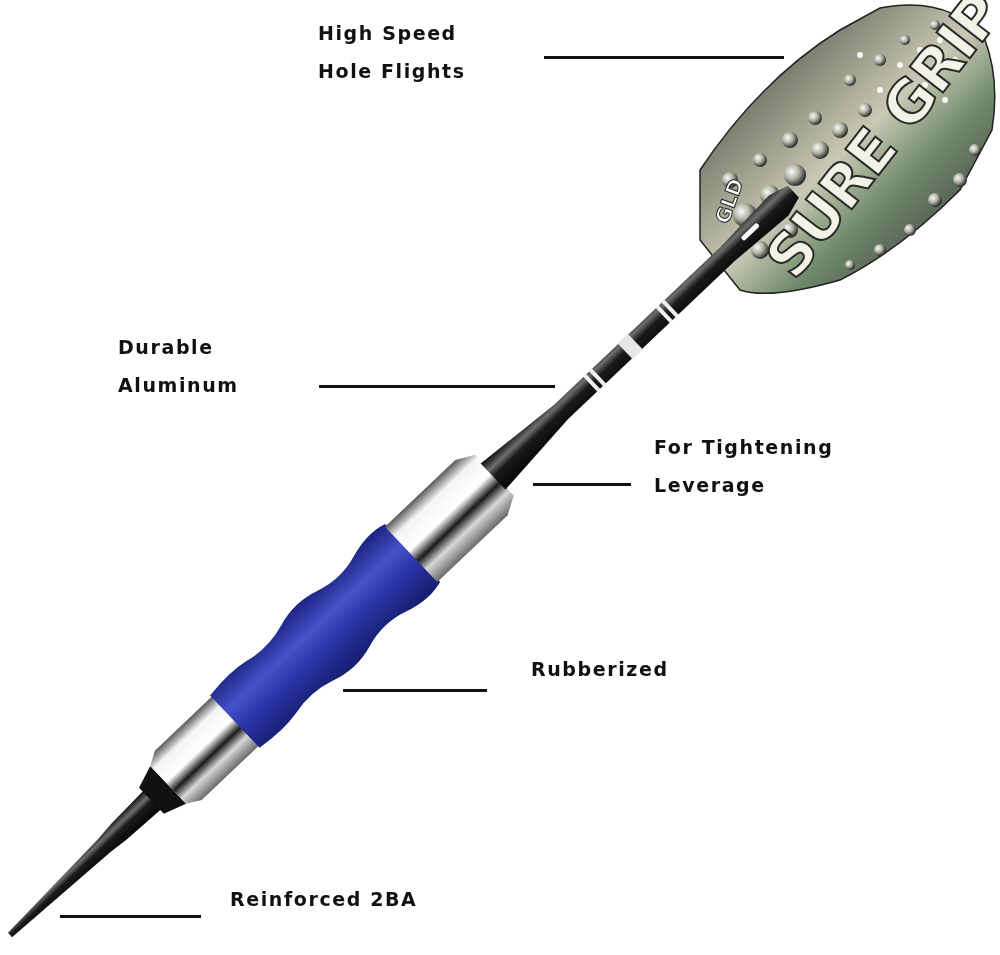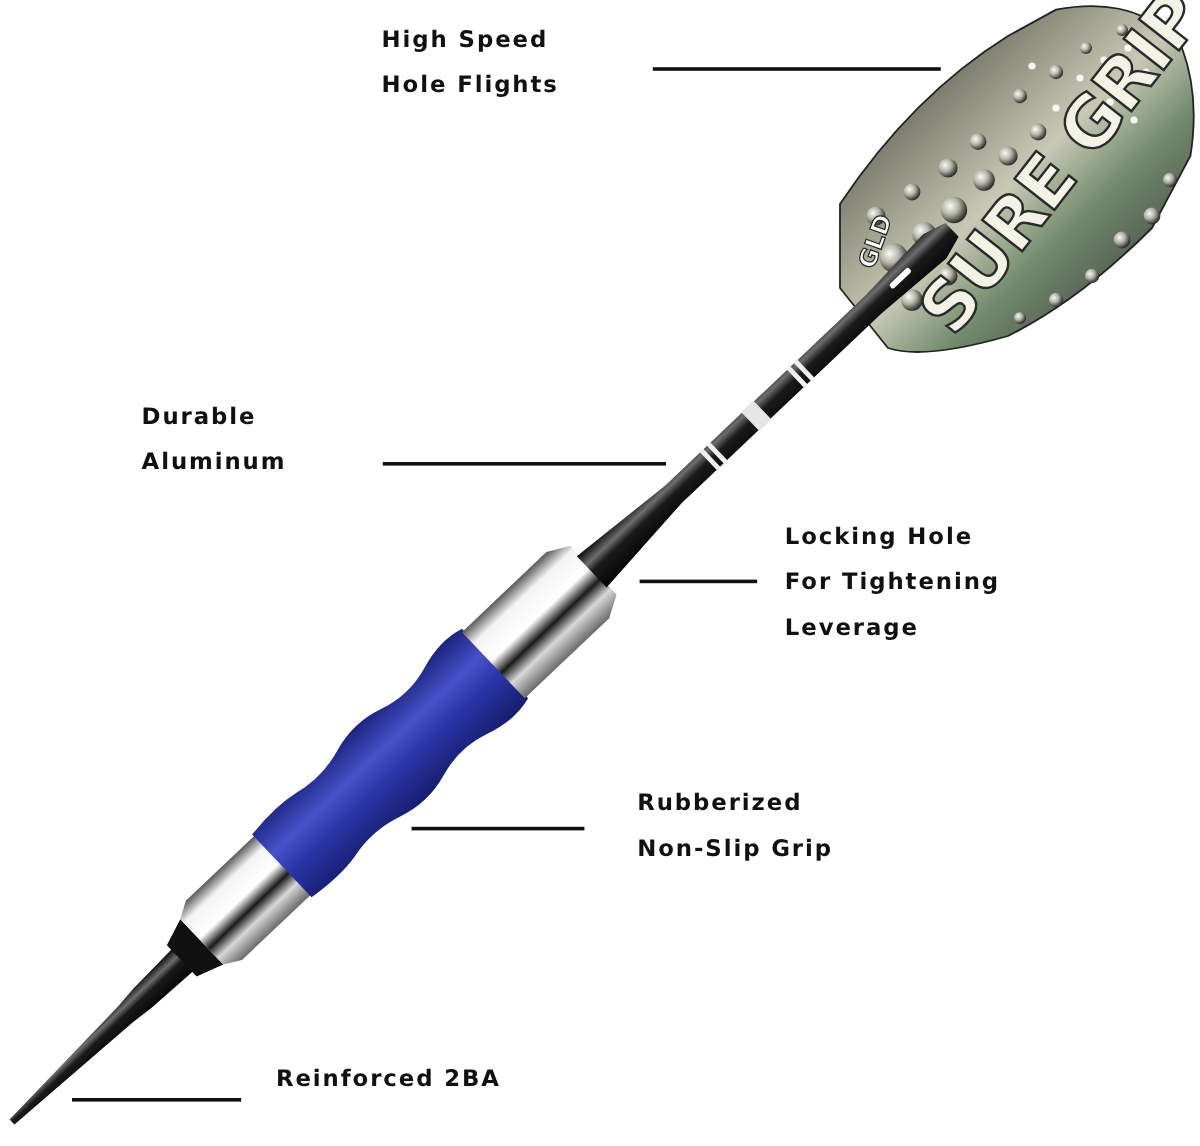--- a/index.html
+++ b/index.html
@@ -124,28 +124,26 @@
 </div>
 <div class="leader" style="left:544px; top:56px; width:240px;"></div>
 
 <div class="label" style="left:118px; top:328px;">
   <span>Durable</span>
   <span>Aluminum</span>
 </div>
 <div class="leader" style="left:319px; top:385px; width:236px;"></div>
 
 <div class="label" style="left:654px; top:428px;">
-  <span>Locking Hole</span>
   <span>For Tightening</span>
   <span>Leverage</span>
 </div>
 <div class="leader" style="left:533px; top:483px; width:98px;"></div>
 
 <div class="label" style="left:531px; top:650px;">
   <span>Rubberized</span>
-  <span>Non-Slip Grip</span>
 </div>
 <div class="leader" style="left:343px; top:689px; width:144px;"></div>
 
 <div class="label" style="left:230px; top:880px;">
   <span>Reinforced 2BA</span>
 </div>
 <div class="leader" style="left:60px; top:915px; width:141px;"></div>
 
 </body></html>

